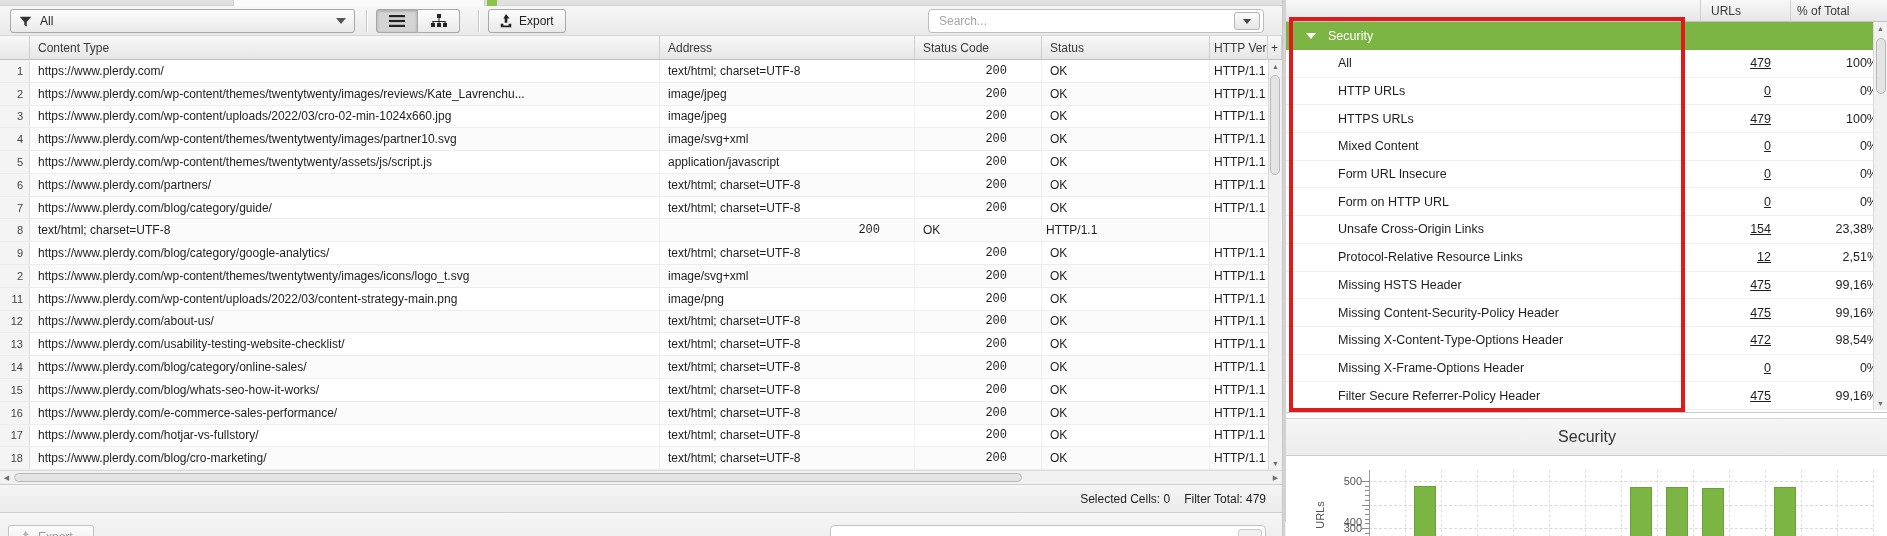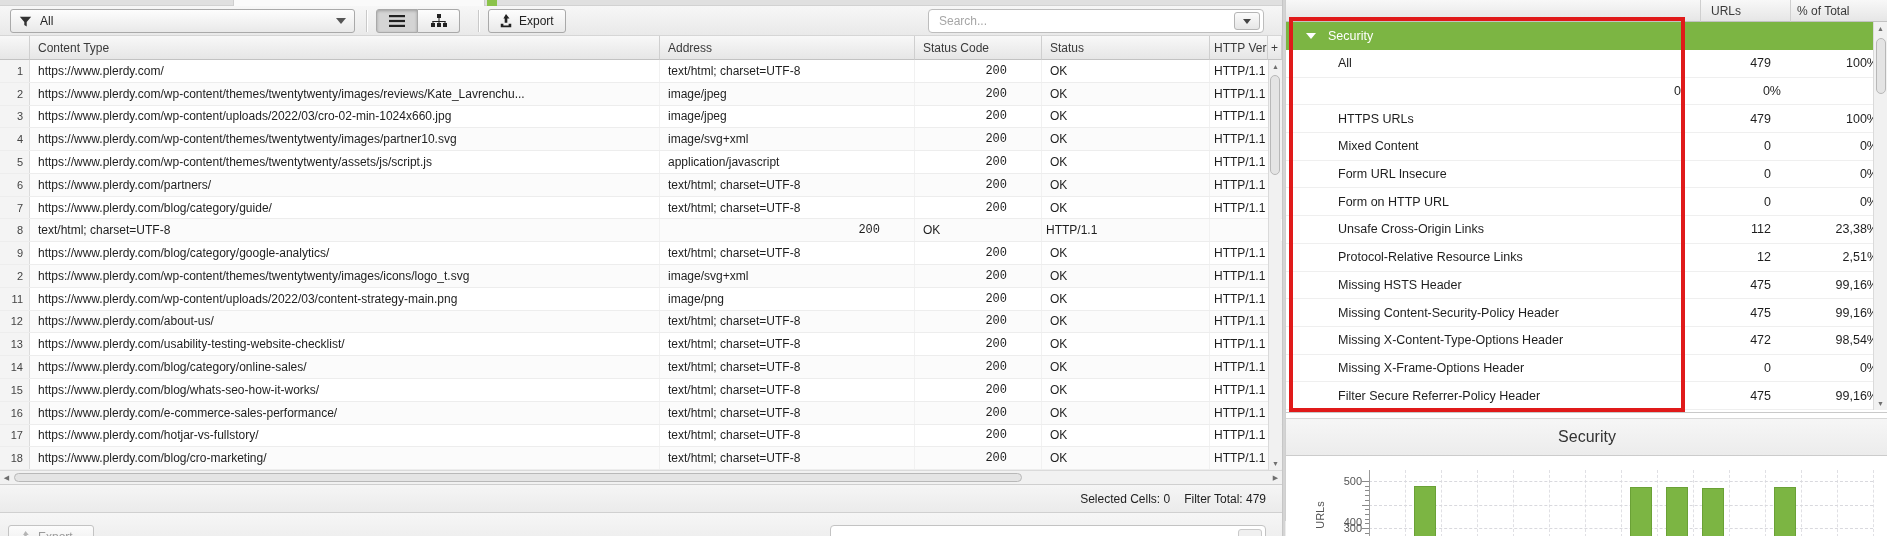--- a/index.html
+++ b/index.html
@@ -64,21 +64,21 @@
   
   .right-panel { position:absolute; left:1285px; top:0; width:602px; height:521px; background:#fff; border-left:1px solid #cfcfcf; }
   .rp-header { position:absolute; left:0; top:0; width:602px; height:22px; display:grid; grid-template-columns:415px 90px 97px; }
   .rp-th { background:linear-gradient(#f8f8f8,#e6e6e6); border-right:1px solid #cfcfcf; border-bottom:1px solid #c2c2c2; font-size:12px; color:#3a3a3a; display:flex; align-items:center; padding-left:10px; white-space:nowrap; }
   .sec-band { position:absolute; left:0; top:22px; width:602px; height:28px; background:#7cb543; display:flex; align-items:center; color:#fff; font-size:12.5px; }
   .sec-band .tri { width:0; height:0; border-left:5px solid transparent; border-right:5px solid transparent; border-top:6px solid #fff; margin-left:20px; margin-right:12px; }
   .rp-rows { position:absolute; left:0; top:50px; width:602px; height:360px; display:flex; flex-direction:column; }
   .rp-row { flex:1; display:grid; grid-template-columns:415px 90px 97px; border-bottom:1px solid #efefef; background:#fff; }
   .rp-cell { font-size:12.5px; color:#1e1e1e; display:flex; align-items:center; white-space:nowrap; overflow:hidden; }
   .rp-cell.lab { padding-left:52px; }
-  .rp-cell.urls { justify-content:flex-end; padding-right:20px; }
+  .rp-cell.urls { justify-content:flex-end; padding-right:20px;text-decoration:underline; }
   .rp-cell.pct { justify-content:flex-end; padding-right:10px; }
   .red-box { position:absolute; left:3px; top:17px; width:396px; height:395px; border:4px solid #e01a1a; pointer-events:none; z-index:5; }
   .rp-scroll { position:absolute; left:587px; top:22px; width:14px; height:388px; background:#f1f1f1; border-left:1px solid #dadada; }
 
   .chart-section { position:absolute; left:0; top:412px; width:602px; height:124px; background:#fff; border-top:1px solid #c9c9c9; overflow:hidden; }
   .chart-title-band { position:absolute; left:0; top:5px; width:602px; height:38px; background:linear-gradient(#f6f6f6,#ececec); border-top:1px solid #d8d8d8; border-bottom:1px solid #cccccc; display:flex; align-items:center; justify-content:center; font-size:16px; color:#333; }
   .hgrid { position:absolute; height:0; border-top:1px dashed #d9d9de; }
   .vgrid { position:absolute; width:0; border-left:1px dashed #e0e0e4; }
   .axis-y { position:absolute; width:0; border-left:1px solid #9a9a9a; }
   .ytick { position:absolute; height:0; border-top:1px solid #8a8a8a; }
@@ -364,20 +364,21 @@
       <span>Security</span>
     </div>
 
     <div class="rp-rows" id="rp-rows">
         <div class="rp-row">
           <div class="rp-cell lab">All</div>
           <div class="rp-cell urls">479</div>
           <div class="rp-cell pct">100%</div>
         </div>
         <div class="rp-row">
+          <div class="rp-cell lab">HTTP URLs</div>
           <div class="rp-cell urls">0</div>
           <div class="rp-cell pct">0%</div>
         </div>
         <div class="rp-row">
           <div class="rp-cell lab">HTTPS URLs</div>
           <div class="rp-cell urls">479</div>
           <div class="rp-cell pct">100%</div>
         </div>
         <div class="rp-row">
           <div class="rp-cell lab">Mixed Content</div>
@@ -389,21 +390,21 @@
           <div class="rp-cell urls">0</div>
           <div class="rp-cell pct">0%</div>
         </div>
         <div class="rp-row">
           <div class="rp-cell lab">Form on HTTP URL</div>
           <div class="rp-cell urls">0</div>
           <div class="rp-cell pct">0%</div>
         </div>
         <div class="rp-row">
           <div class="rp-cell lab">Unsafe Cross-Origin Links</div>
-          <div class="rp-cell urls">112</div>
+          <div class="rp-cell urls">154</div>
           <div class="rp-cell pct">23,38%</div>
         </div>
         <div class="rp-row">
           <div class="rp-cell lab">Protocol-Relative Resource Links</div>
           <div class="rp-cell urls">12</div>
           <div class="rp-cell pct">2,51%</div>
         </div>
         <div class="rp-row">
           <div class="rp-cell lab">Missing HSTS Header</div>
           <div class="rp-cell urls">475</div>

